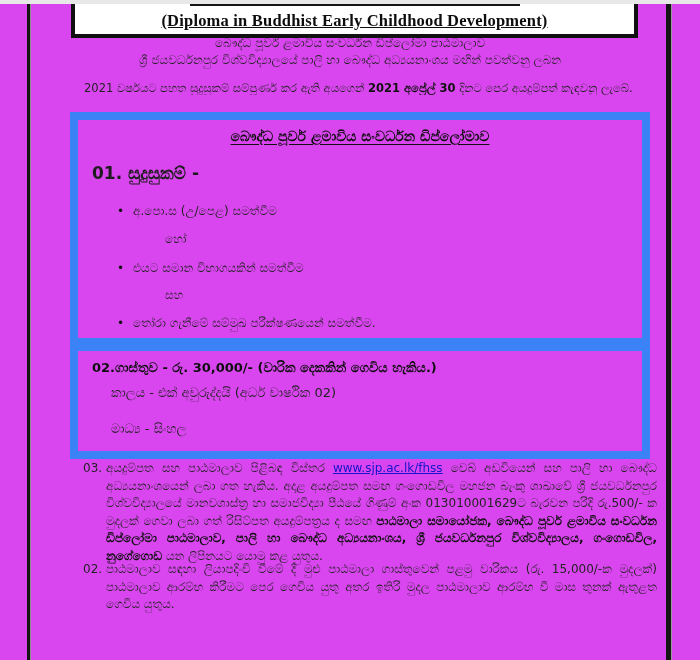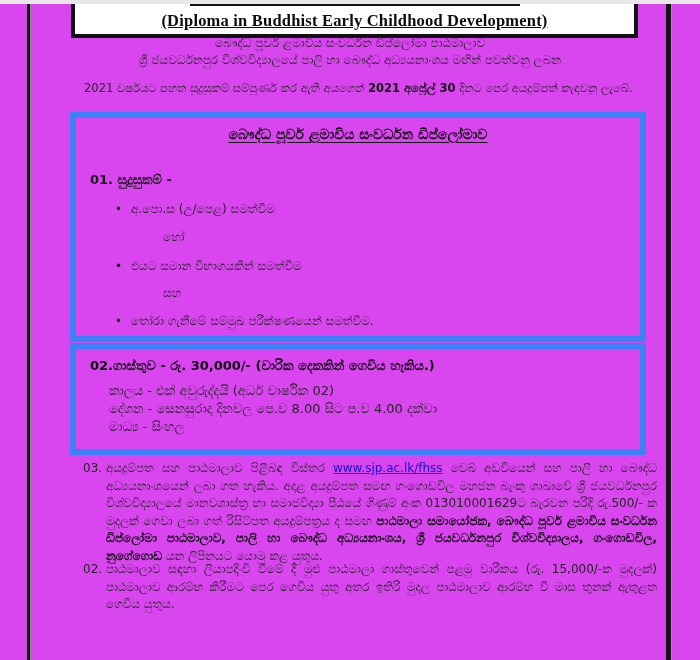--- a/index.html
+++ b/index.html
@@ -42,31 +42,31 @@
   }
 
   .intro{
     position:absolute;left:84px;top:77px;width:580px;
     font-size:11.5px;white-space:nowrap;overflow:hidden;color:#242424;
   }
   .intro b{color:#111;}
 
   .frame{
     position:absolute;left:70px;width:564px;
-    border:6px solid #3b82f6;background:transparent;
+    border:8px solid #3b82f6;background:transparent;
   }
   .frame.qual{top:108px;height:218px;}
   .frame.fee{top:339px;height:100px;}
 
   .qual-heading{
     position:absolute;top:8px;left:0;width:100%;
     text-align:center;font-weight:bold;font-size:14px;
     text-decoration:underline;text-underline-offset:3px;color:#0f0f0f;
   }
-  .qual-label{position:absolute;left:14px;top:54px;font-weight:bold;font-size:13px;}
+  .qual-label{position:absolute;left:14px;top:43px;font-weight:bold;font-size:17px;}
   .q-row{position:absolute;font-size:12px;color:#242424;}
   .q-bullet{position:absolute;left:39px;font-size:12px;color:#111;}
   .q-text{position:absolute;left:55px;}
   .q-conn{position:absolute;left:87px;}
 
   .fee-heading{position:absolute;left:14px;top:9px;font-weight:bold;font-size:13px;color:#0f0f0f;}
   .fee-line{position:absolute;left:33px;font-size:13px;color:#242424;text-align:right;}
 
   .item{position:absolute;left:83px;width:574px;font-size:12px;line-height:17.6px;color:#242424;}
   .item .num{position:absolute;left:0;top:0;}
@@ -115,21 +115,20 @@
 
     <span class="q-row q-conn" style="top:168px;">සහ</span>
 
     <span class="q-bullet" style="top:196px;">•</span>
     <span class="q-row q-text" style="top:196px;">තෝරා ගැනීමේ සම්මුඛ පරීක්ෂණයෙන් සමත්වීම.</span>
   </div>
 
   <div class="frame fee">
     <div class="fee-heading">02.ගාස්තුව -  රු. 30,000/- (වාරික දෙකකින් ගෙවිය හැකිය.)</div>
     <div class="fee-line" style="top:34px;">කාලය - එක් අවුරුද්දයි (අර්ධ වාර්ෂික 02)</div>
-    <div class="fee-line" style="top:52px;">දේශන - සෙනසුරාදා දිනවල පෙ.ව 8.00 සිට ප.ව 4.00 දක්වා</div>
     <div class="fee-line" style="top:70px;">මාධ්‍ය - සිංහල</div>
   </div>
 
   <div class="item" style="top:456px;">
     <span class="num">03.</span>
     <span class="body"><span>අයදුම්පත සහ පාඨමාලාව පිළිබඳ විස්තර </span><a href="#">www.sjp.ac.lk/fhss</a><span> වෙබ් අඩවියෙන් සහ පාලි හා බෞද්ධ අධ්‍යයනාංශයෙන් ලබා ගත හැකිය. අදාළ අයදුම්පත සමඟ ගංගොඩවිල මහජන බැංකු ශාඛාවේ ශ්‍රී ජයවර්ධනපුර විශ්වවිද්‍යාලයේ මානවශාස්ත්‍ර හා සමාජවිද්‍යා පීඨයේ ගිණුම් අංක 013010001629ට බැරවන පරිදි රු.500/- ක මුදලක් ගෙවා ලබා ගත් රිසිට්පත අයදුම්පත්‍රය ද සමඟ </span><b>පාඨමාලා සමායෝජක, බෞද්ධ පූර්ව ළමාවිය සංවර්ධන ඩිප්ලෝමා පාඨමාලාව, පාලි හා බෞද්ධ අධ්‍යයනාංශය, ශ්‍රී ජයවර්ධනපුර විශ්වවිද්‍යාලය, ගංගොඩවිල, නුගේගොඩ</b><span> යන ලිපිනයට යොමු කළ යුතුය.</span></span>
   </div>
 
   <div class="item" style="top:557px;">
     <span class="num">02.</span>

